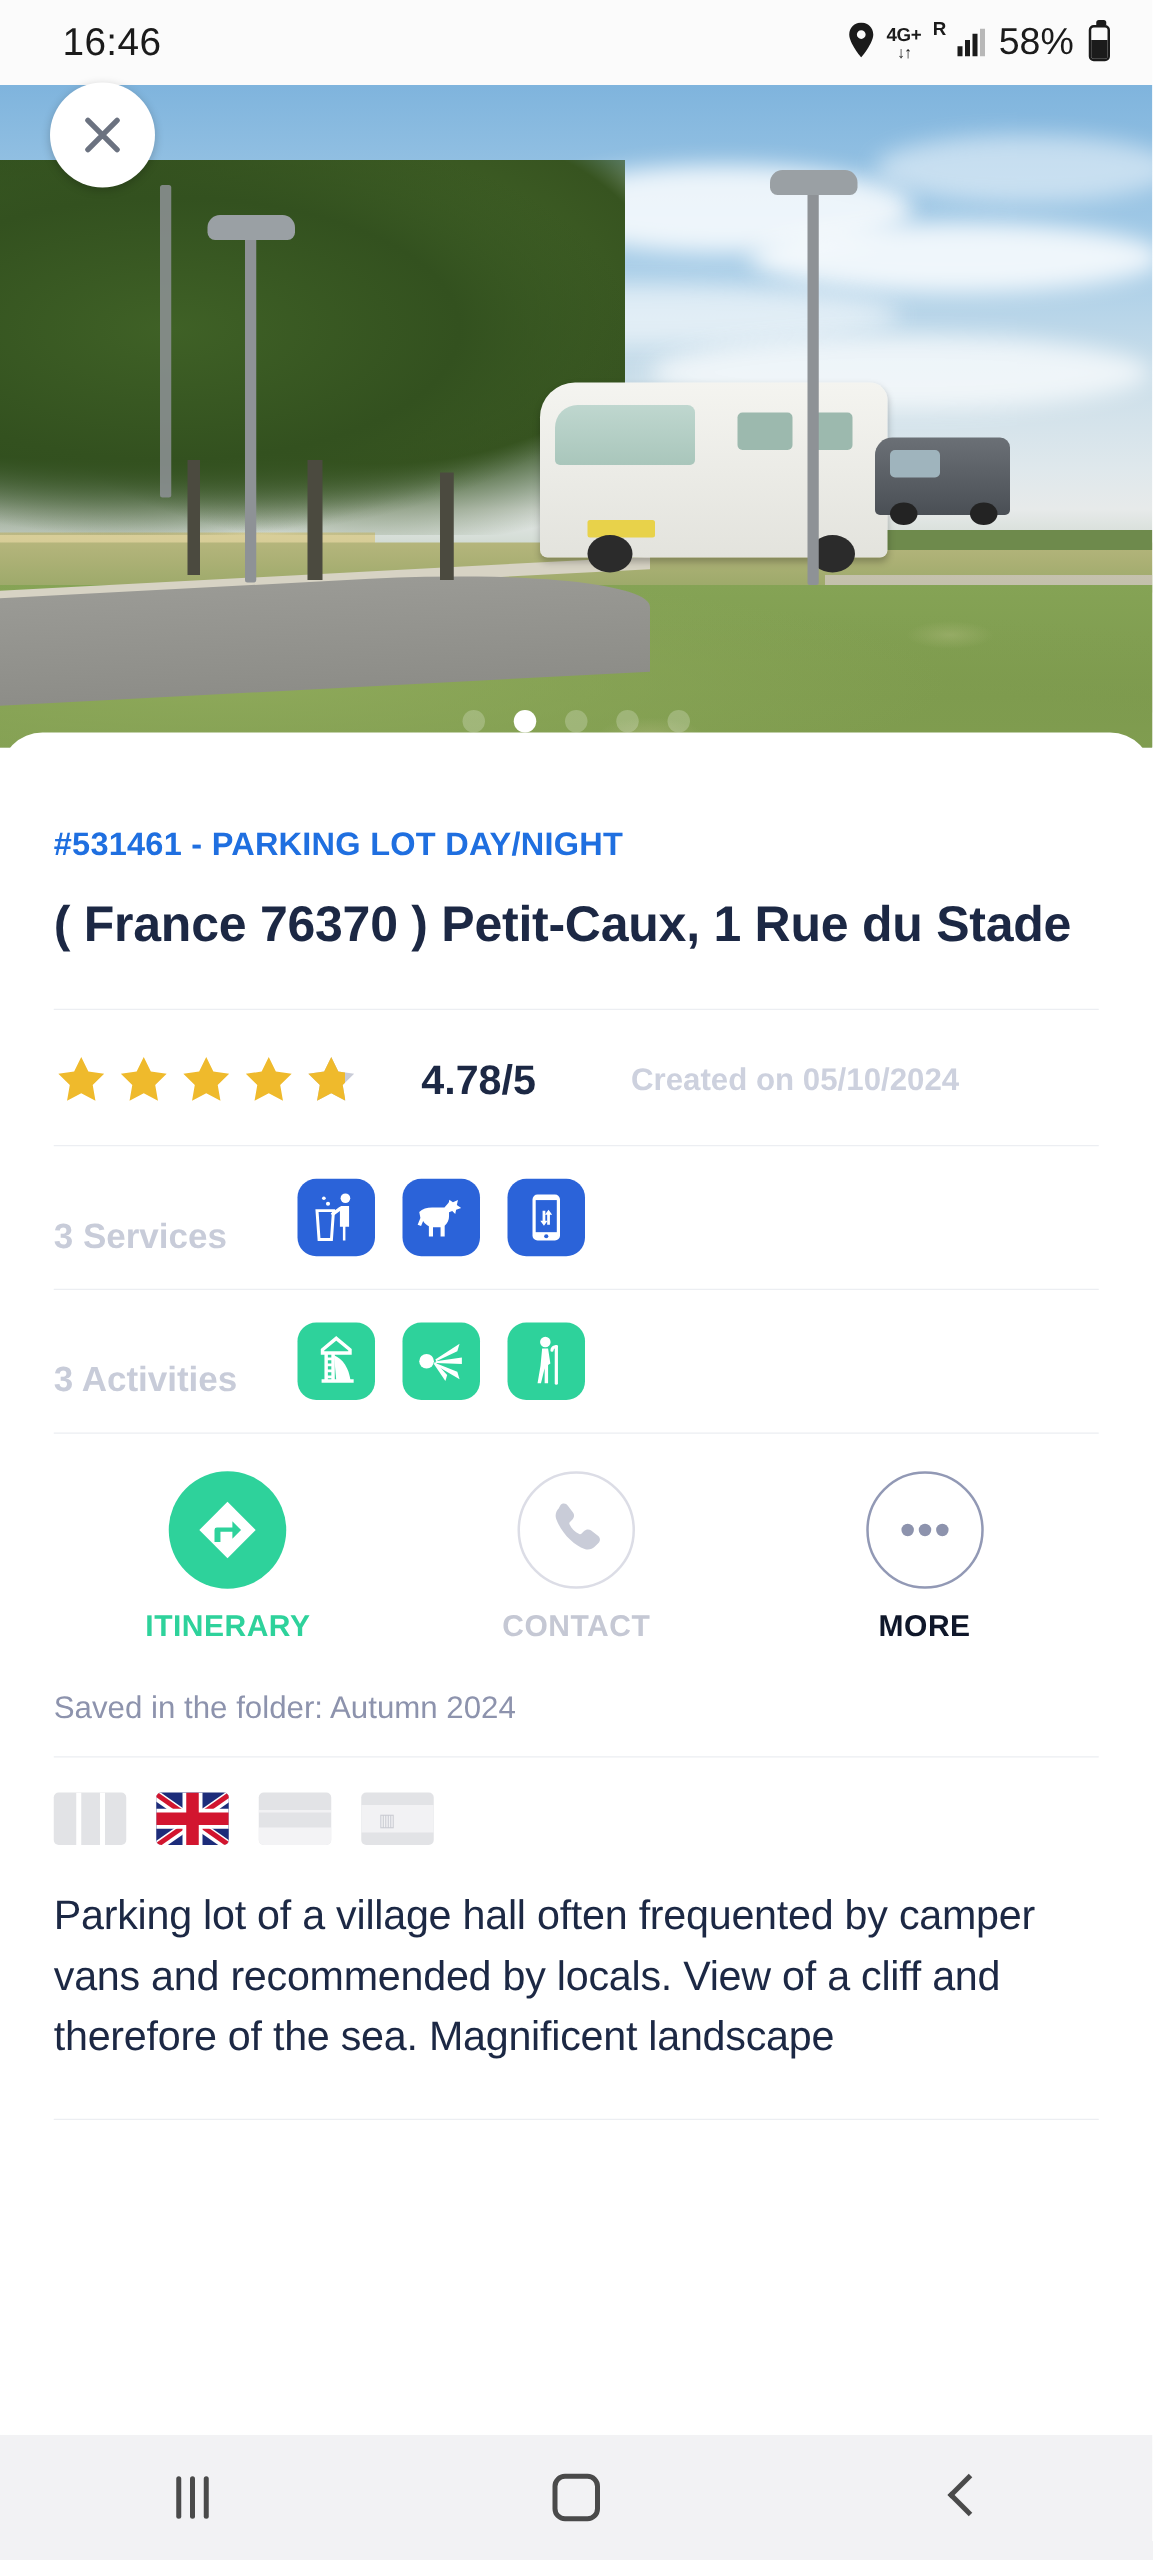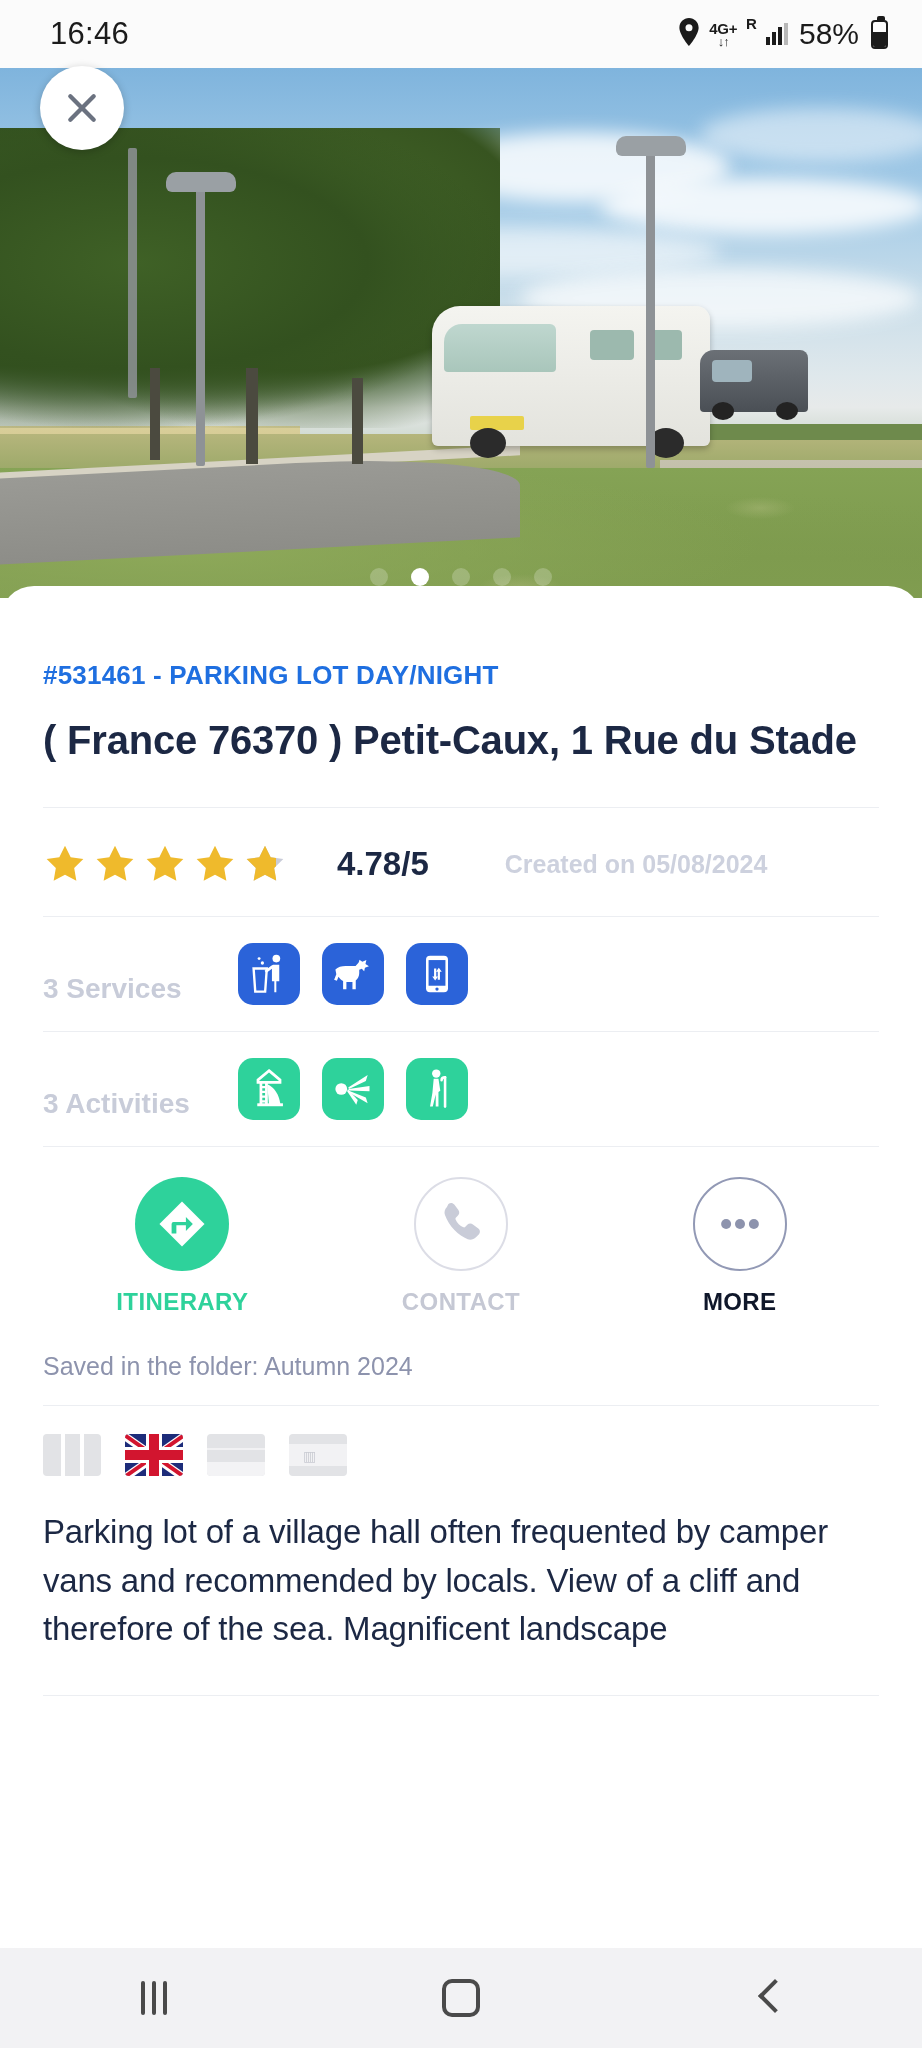--- a/index.html
+++ b/index.html
@@ -306,21 +306,21 @@
             </svg>
           <span class="star-fg" style="width:33px">
             <svg width="44" height="44" viewBox="0 0 24 24">
                 <path d="M12 2l3.1 6.3 6.9 1-5 4.9 1.2 6.9L12 17.8 5.8 21.1 7 14.2l-5-4.9 6.9-1z" fill="#EFBA2C"></path>
               </svg>
           </span>
         </span>
       </div>
       <div class="rating-val">4.78/5</div>
       <div class="created">
-        <div>Created on 05/08/2024</div>
+        <div>Created on 05/10/2024</div>
       </div>
     </div>
 
     <div class="divider"></div>
 
     <div class="attr-row">
       <div class="attr-label">3 Services</div>
       <div class="attr-icons">
         <span class="tile blue">
           <svg viewBox="0 0 24 24">

